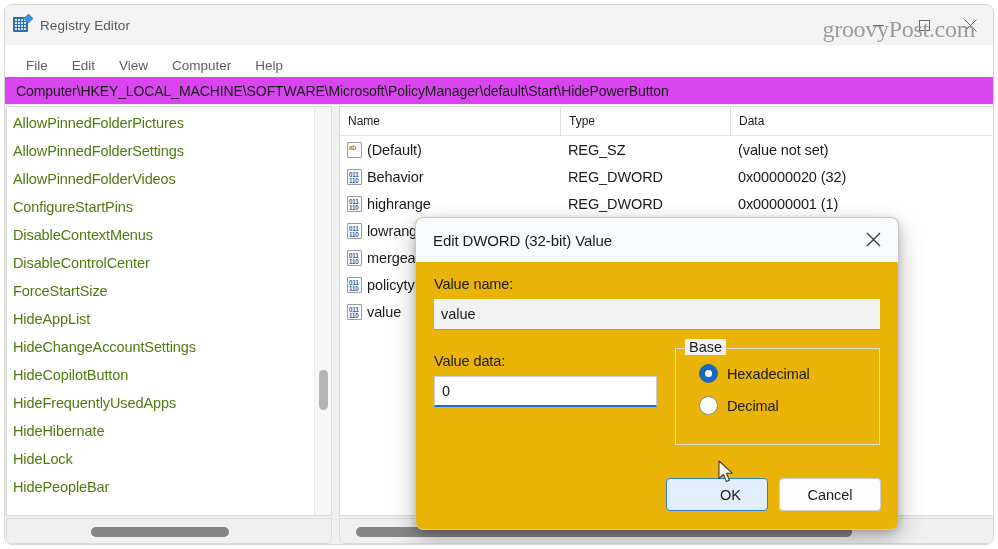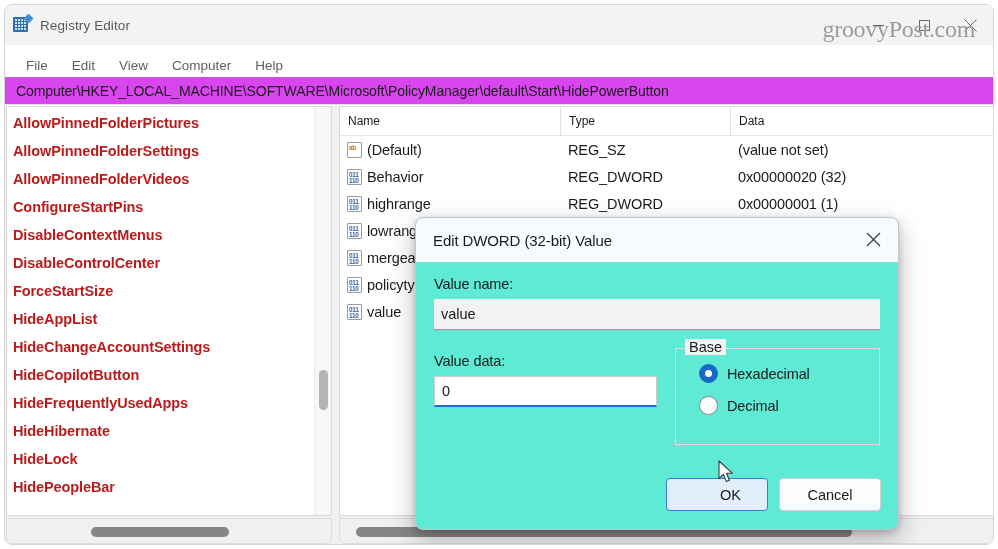--- a/index.html
+++ b/index.html
@@ -146,24 +146,23 @@
     background: #ffffff;
     border: 1px solid #d9d9d9;
     overflow: hidden;
   }
   .tree-list { padding-top: 2px; }
   .tree-item {
     height: 28px;
     line-height: 28px;
     padding-left: 6px;
     font-size: 14.5px;
-    color: #b91c1c;
+    color: #4d7c0f;
     white-space: nowrap;
     letter-spacing: -0.1px;
-    font-weight: bold;
   }
   .tree-vscroll {
     position: absolute;
     right: 0px; top: 0px;
     width: 17px; height: 408px;
     background: #f7f7f7;
     border-left: 1px solid #eaeaea;
   }
   .tree-vthumb {
     position: absolute;
@@ -296,21 +295,21 @@
     width: 496px; height: 10px;
     background: #868686;
     border-radius: 5px;
   }
 
   
   .dialog {
     position: absolute;
     left: 410px; top: 212px;
     width: 484px; height: 313px;
-    background: #5eead4;
+    background: #eab308;
     border: 1px solid #c7c7c7;
     border-radius: 8px;
     box-shadow: 0 10px 26px rgba(0,0,0,.26), 0 2px 7px rgba(0,0,0,.18);
     overflow: hidden;
   }
   .dlg-title {
     height: 44px;
     background: #f7fbfe;
     display: flex;
     align-items: center;

